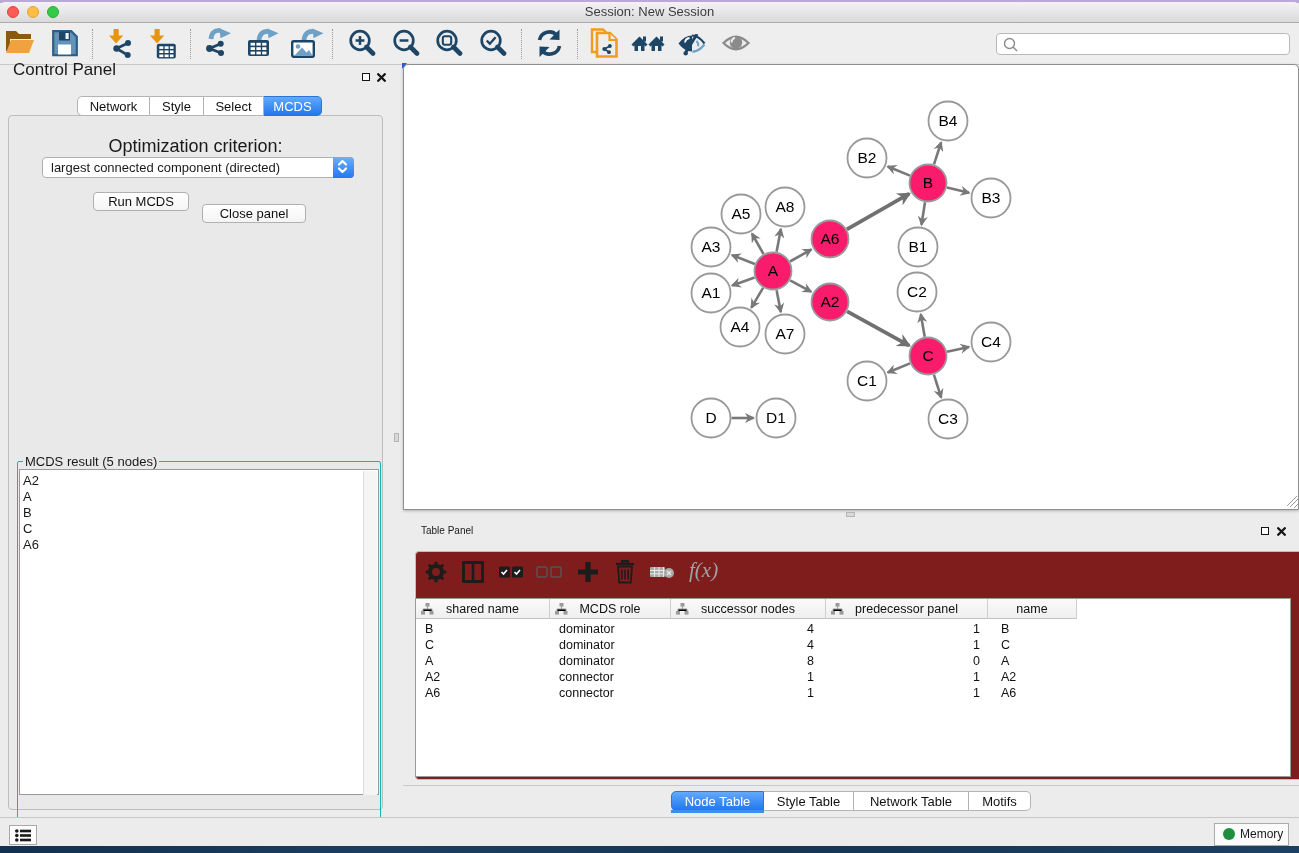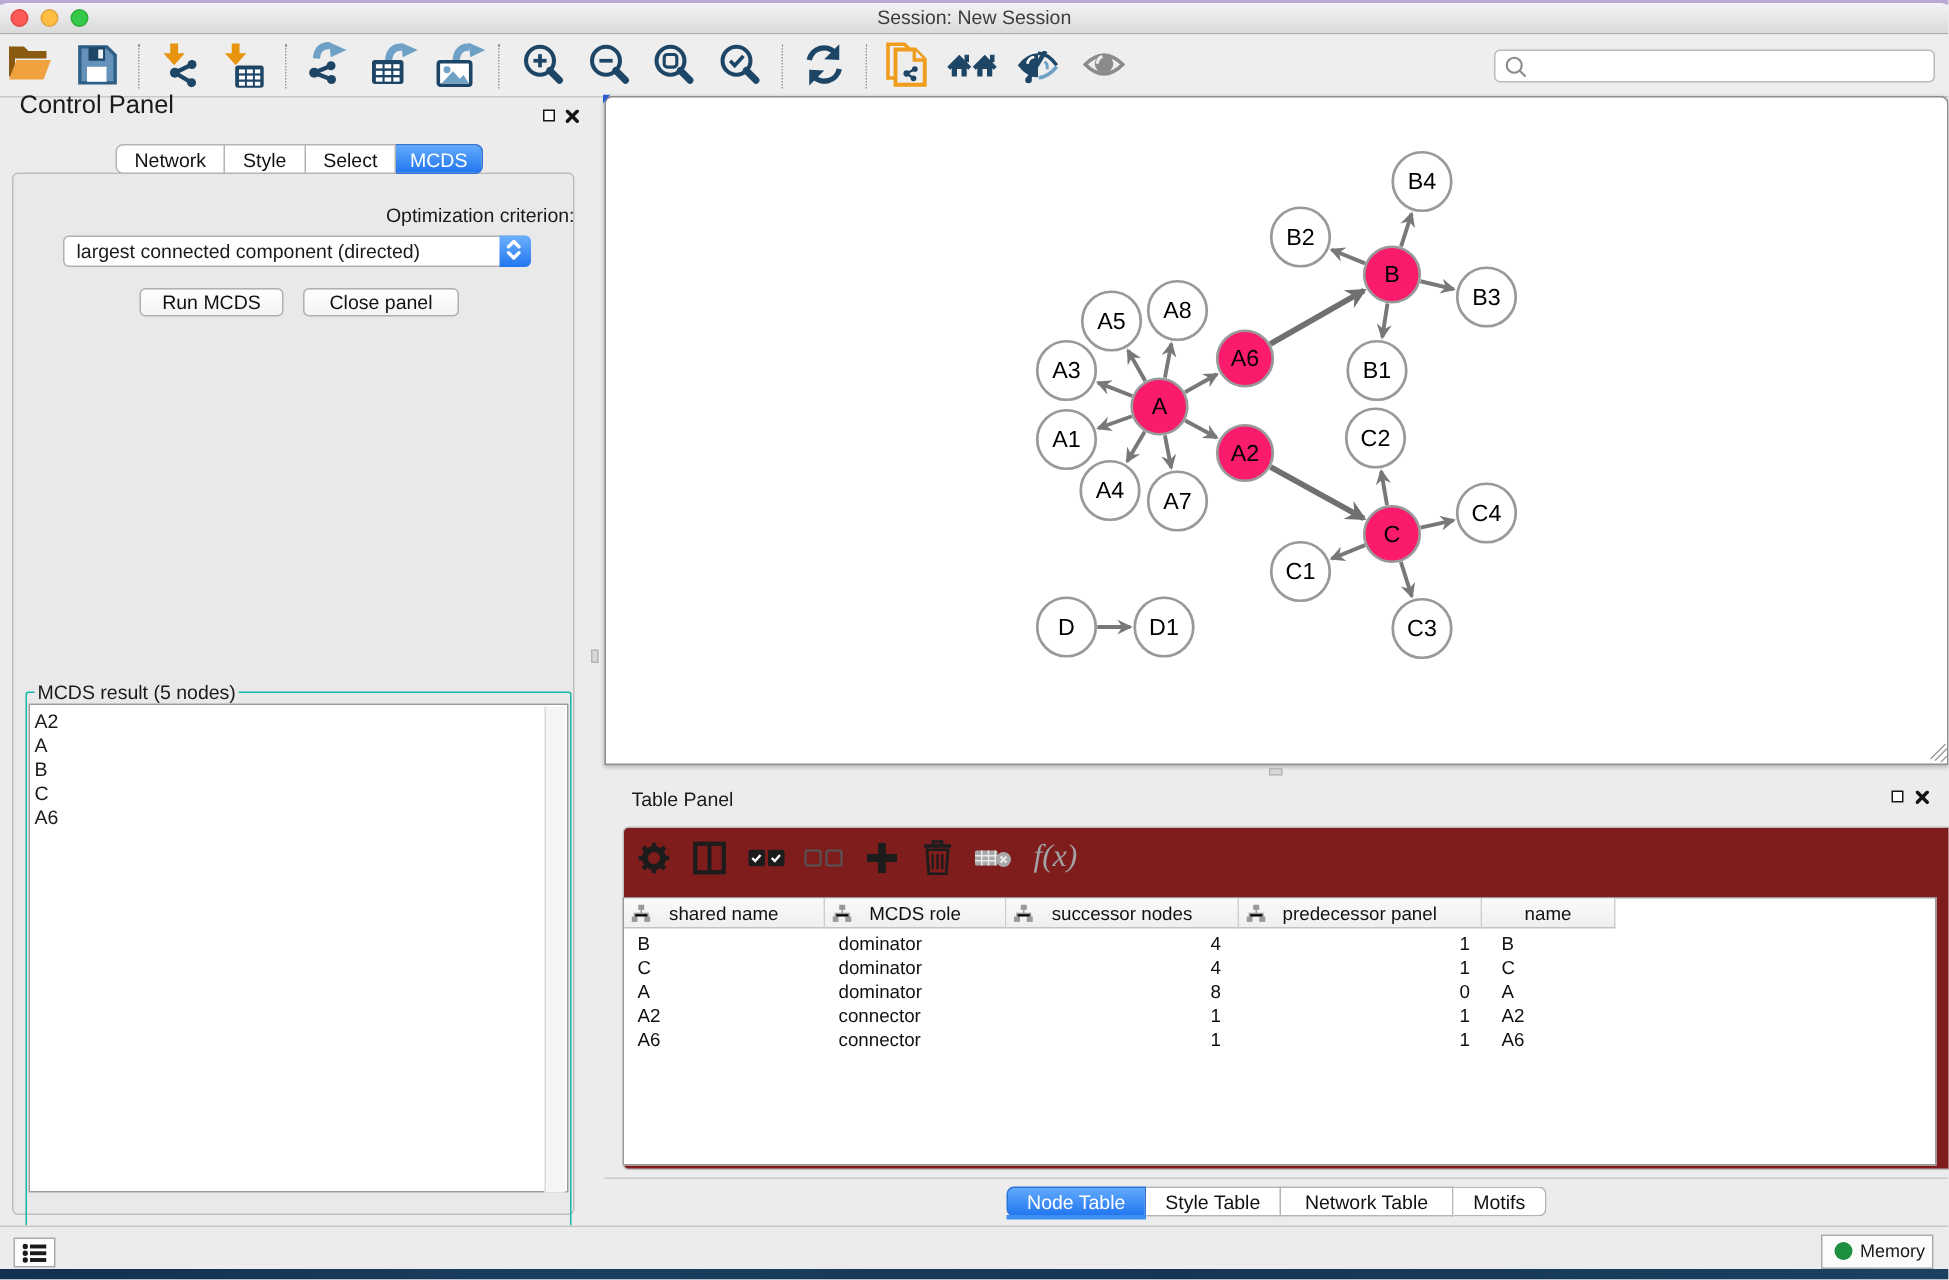--- a/index.html
+++ b/index.html
@@ -13,36 +13,36 @@
 #searchbox{position:absolute;left:996px;top:10px;width:294px;height:22px;background:#fff;border:1px solid #b9b9b9;border-radius:4px}
 
 #cp-title{position:absolute;left:13px;top:60px;font-size:17px;color:#1a1a1a}
 #cp-box{position:absolute;left:8px;top:115px;width:375px;height:695px;background:#e9e9e9;border:1px solid #bdbdbd;border-radius:4px}
 .tabbar{position:absolute;display:flex;height:20px;font-size:13px}
 .tab{background:#fff;border:1px solid #b4b4b4;border-left:none;color:#111;text-align:center;line-height:19px}
 .tab.first{border-left:1px solid #b4b4b4;border-radius:5px 0 0 5px}
 .tab.last{border-radius:0 5px 5px 0}
 .tab.sel{background:linear-gradient(#62aafc,#2277f0);border-color:#2e74d8;color:#fff}
 #cp-tabs{left:77px;top:96px}
-#opt-label{position:absolute;left:8px;top:136px;width:375px;text-align:right;font-size:13px}
+#opt-label{position:absolute;left:8px;top:136px;width:375px;text-align:center;font-size:18px}
 #dropdown{position:absolute;left:42px;top:157px;width:312px;height:21px;background:#fff;border:1px solid #b0b0b0;border-radius:4px;font-size:13px;line-height:19px;padding-left:8px}
 #dd-spin{position:absolute;right:-1px;top:-1px;width:21px;height:21px;background:linear-gradient(#6cb0fc,#2277f0);border-radius:0 4px 4px 0}
 .btn{position:absolute;height:19px;background:linear-gradient(#ffffff,#f4f4f4);border:1px solid #b0b0b0;border-radius:4px;font-size:13px;text-align:center;line-height:17px;color:#111}
 #fieldset{position:absolute;left:17px;top:461px;width:364px;height:384px;border:1px solid #14b8a6;border-radius:2px}
 #fs-legend{position:absolute;left:5px;top:-8px;background:#e9e9e9;padding:0 2px;font-size:13px}
 #fs-list{position:absolute;left:1px;top:7px;width:360px;height:326px;background:#fff;border:1px solid #9a9a9a;font-size:13px;padding-top:3px}
 #fs-scroll{position:absolute;right:1px;top:1px;width:14px;height:324px;background:#f5f5f5;border-left:1px solid #dcdcdc}
 .fsrow{padding-left:3px;height:16px;line-height:16px}
 
 #netwin{position:absolute;left:403px;top:64px;width:896px;height:446px;background:#fff;border:1px solid #8e8e8e;border-radius:5px 5px 0 0;box-shadow:0 1px 3px rgba(0,0,0,.25)}
 #net-tbar{position:absolute;left:0;top:0;width:100%;height:20px;background:linear-gradient(#f5f5f5,#d8d8d8);border-bottom:1px solid #a6a6a6;border-radius:5px 5px 0 0}
 #net-tbar .title{position:absolute;left:0;right:0;top:3px;text-align:center;font-size:13px;color:#3c3c3c}
 .tl2{position:absolute;border-radius:50%;width:11px;height:11px;top:4px}
 
-#tp-title{position:absolute;left:421px;top:525px;font-size:13px;color:#1a1a1a}
+#tp-title{position:absolute;left:421px;top:525px;font-size:10px;color:#1a1a1a}
 #tp-box{position:absolute;left:415px;top:551px;width:958px;height:229px;background:#7f1d1d;border:1px solid #bdbdbd;border-radius:4px}
 #tp-table{position:absolute;left:-1px;top:46px;width:876px;height:179px;background:#fff;border:1px solid #9a9a9a}
 .th{position:absolute;top:0;height:20px;background:linear-gradient(#fafafa,#efefef);border-right:1px solid #cfcfcf;border-bottom:1px solid #c3c3c3;font-size:12.5px;text-align:center;line-height:20px;color:#111}
 .td{position:absolute;font-size:12.5px;height:16px;line-height:16px;color:#111}
 .thicon{position:absolute;top:4px}
 .wbox{position:absolute;width:8px;height:8px;border:1.6px solid #151515;background:#fff}
 #tp-tabs{left:671px;top:791px}
 
 #statusbar{position:absolute;left:0;top:817px;width:1299px;height:43px;background:#ececec;border-top:1px solid #c6c6c6}
 #listbtn{position:absolute;left:9px;top:7px;width:28px;height:20px;background:#fdfdfd;border:1px solid #a9a9a9}
@@ -227,21 +227,21 @@
   <div class="tab sel last" style="width:58px">MCDS</div>
 </div>
 <div id="opt-label">Optimization criterion:</div>
 <div id="dropdown">largest connected component (directed)<div id="dd-spin"><svg width="19" height="19" viewBox="0 0 19 19">
         <g stroke="#fff" stroke-width="2.2" fill="none" stroke-linecap="round" stroke-linejoin="round">
           <path d="M6 7.5 L9.5 4 L13 7.5"></path>
           <path d="M6 11.5 L9.5 15 L13 11.5"></path>
         </g>
       </svg></div></div>
 <div class="btn" style="left:93px;top:192px;width:96px">Run MCDS</div>
-<div class="btn" style="left:202px;top:192px;width:104px">Close panel</div>
+<div class="btn" style="left:202px;top:204px;width:104px">Close panel</div>
 <div id="fieldset">
   <div id="fs-legend">MCDS result (5 nodes)</div>
   <div id="fs-list">
     <div class="fsrow">A2</div>
       <div class="fsrow">A</div>
       <div class="fsrow">B</div>
     <div class="fsrow">C</div>
       <div class="fsrow">A6</div>
     <div id="fs-scroll"></div>
   </div>

